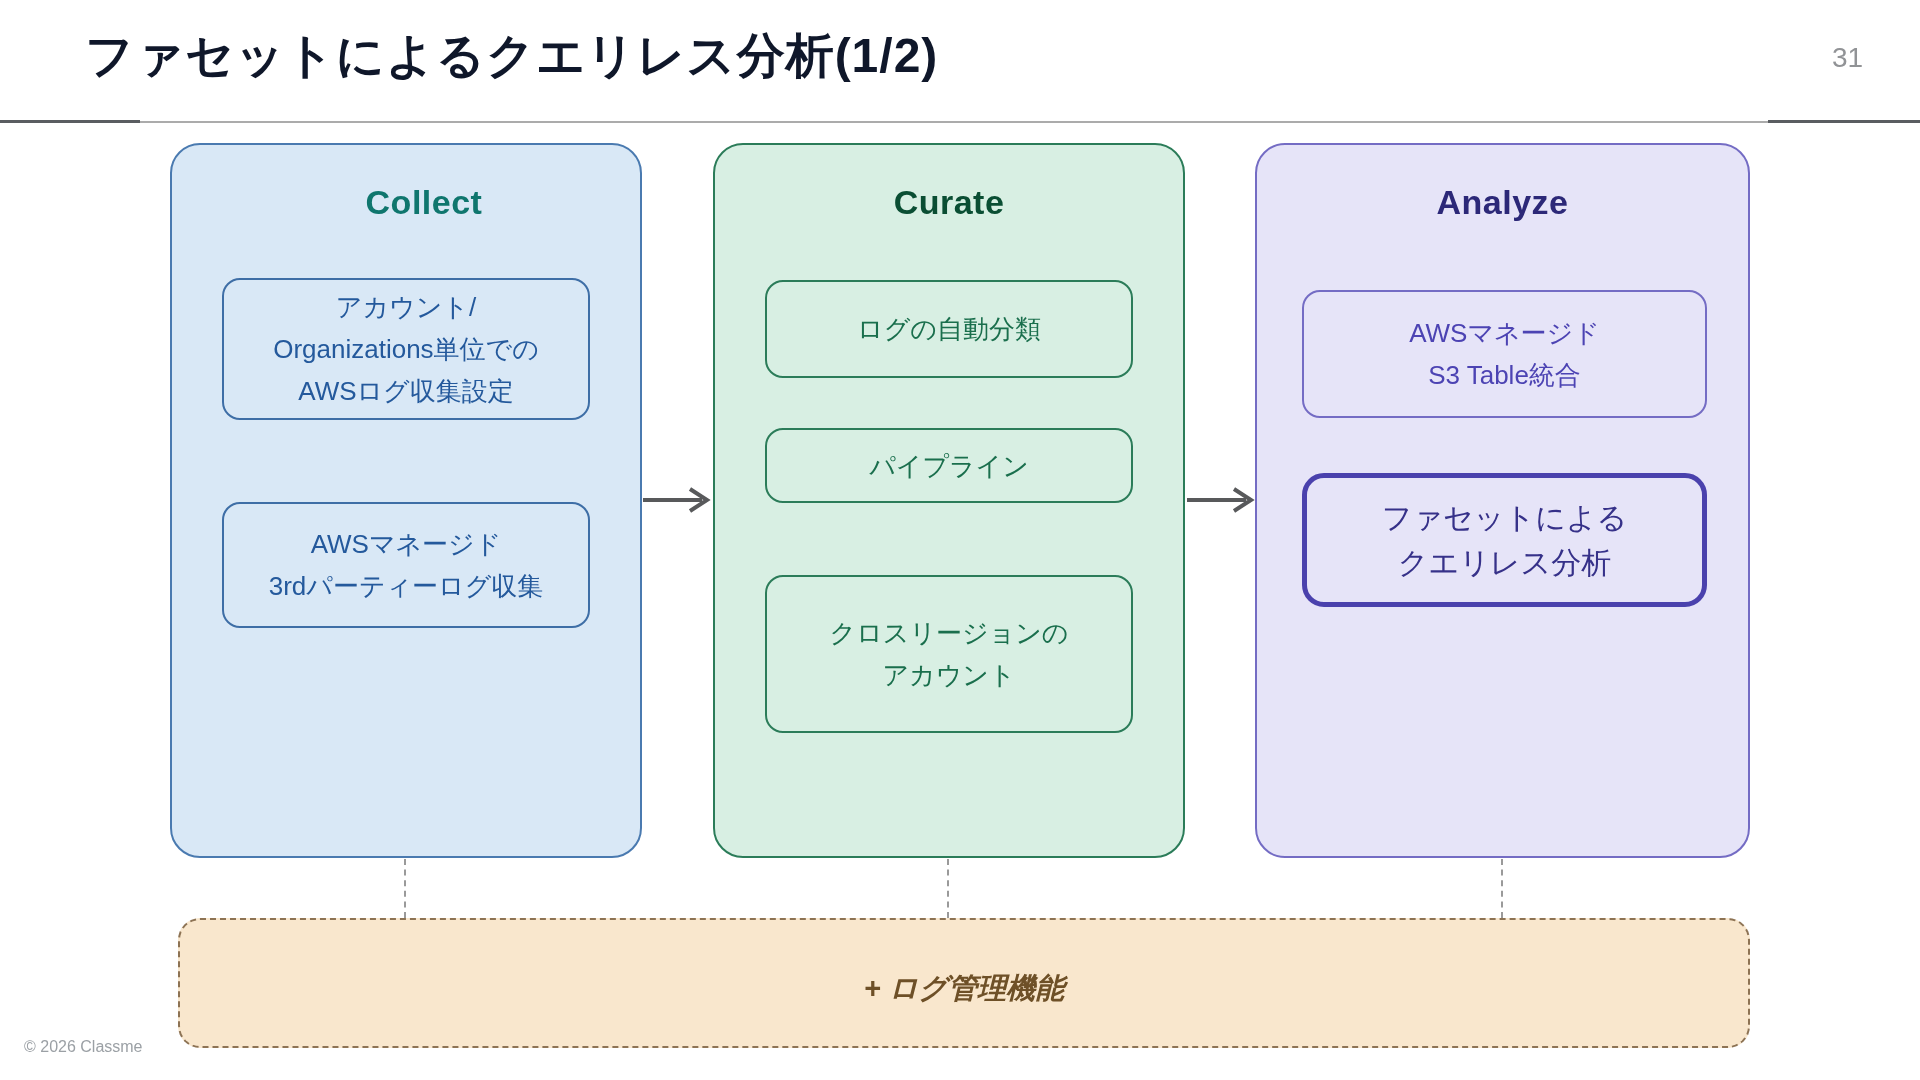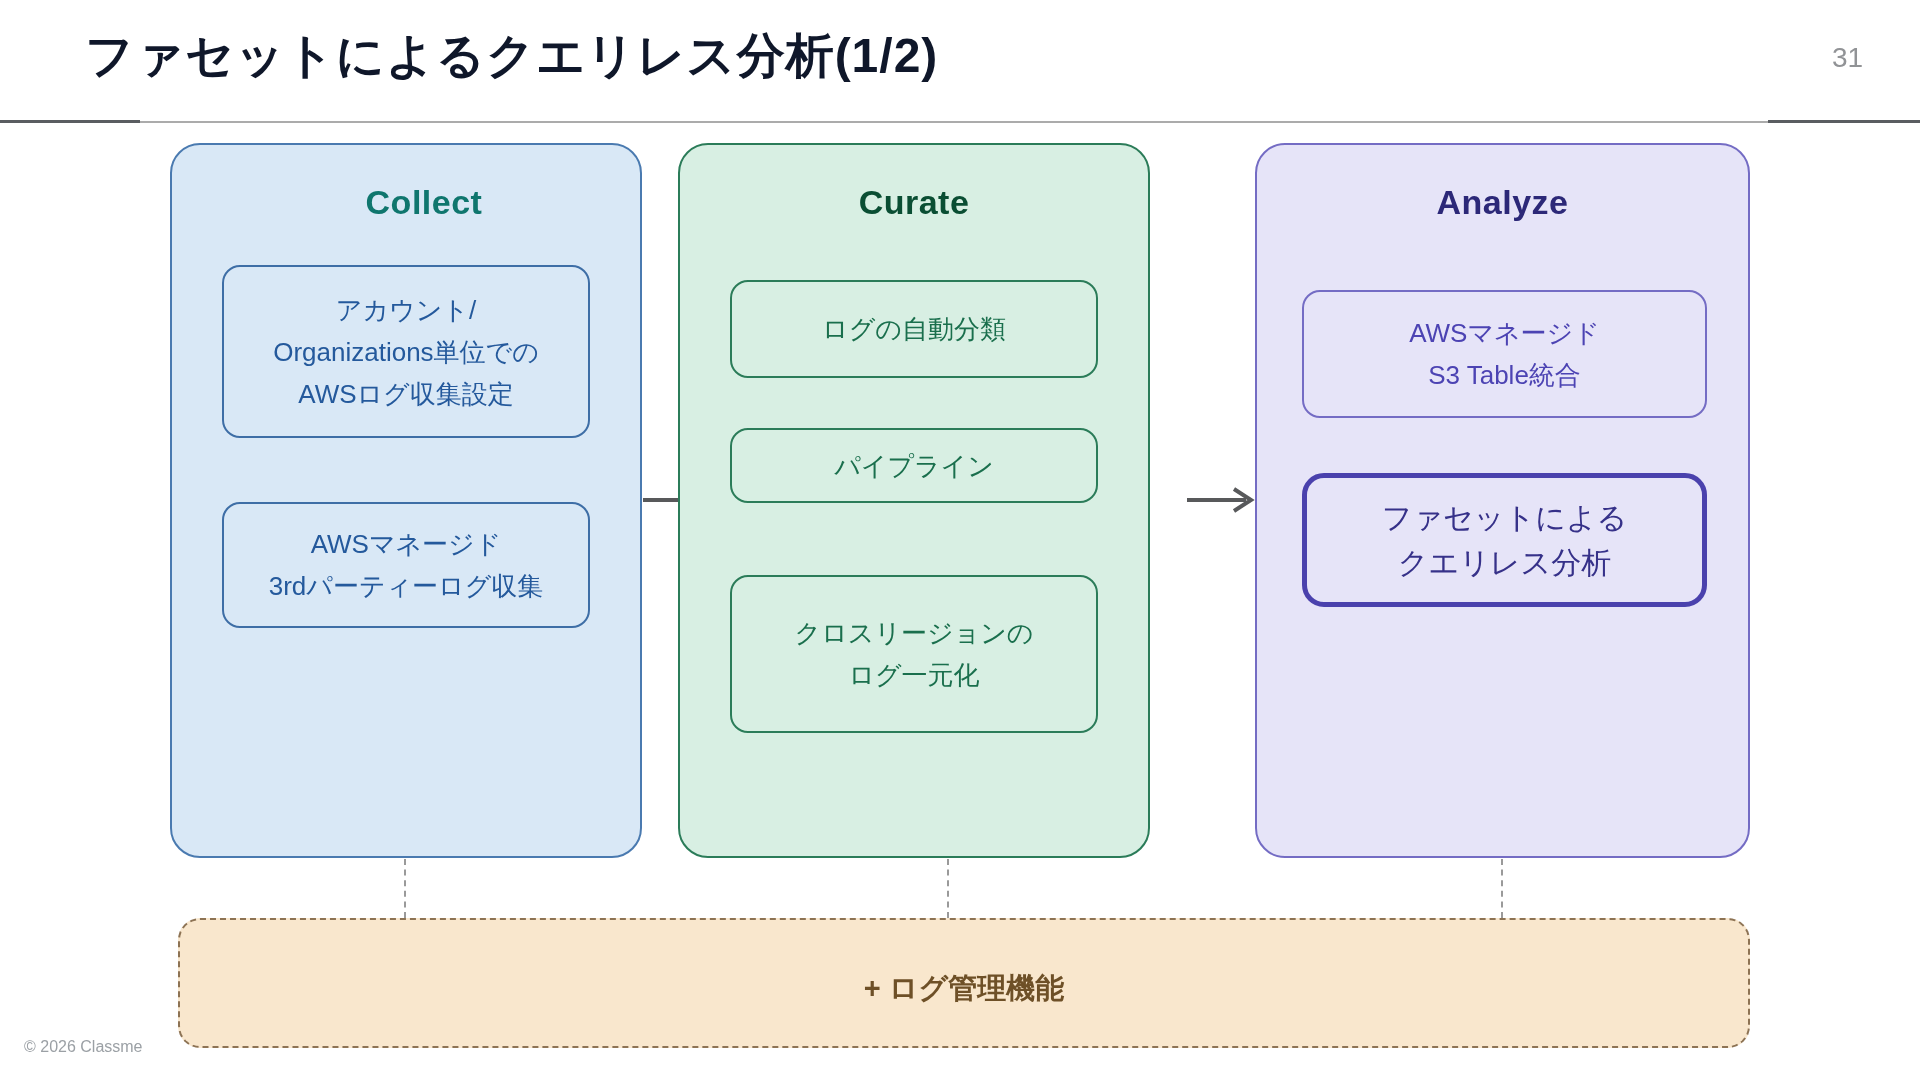--- a/index.html
+++ b/index.html
@@ -50,21 +50,21 @@
   .divider-dark.right { left: 1768px; width: 152px; }
 
   
   .col {
     position: absolute;
     top: 143px;
     height: 715px;
     border-radius: 30px;
   }
   .col-collect { left: 170px;  width: 472px; background: #d9e8f6; border: 2px solid #4a7ab0; }
-  .col-curate  { left: 678px;  width: 472px; background: #d8efe3; border: 2px solid #2b7c59; }
+  .col-curate  { left: 713px;  width: 472px; background: #d8efe3; border: 2px solid #2b7c59; }
   .col-analyze { left: 1255px; width: 495px; background: #e6e4f8; border: 2px solid #746cc4; }
 
   .col-header {
     position: absolute;
     top: 38px;
     left: 0;
     right: 0;
     text-align: center;
     font-size: 34px;
     font-weight: 700;
@@ -83,21 +83,21 @@
     text-align: center;
     border-radius: 18px;
     font-size: 26px;
     line-height: 42px;
     white-space: nowrap;
   }
   .col-collect .item { left: 50px; width: 368px; border: 2px solid #3e6ea6; color: #24599c; }
   .col-curate  .item { left: 50px; width: 368px; border: 2px solid #2b7c59; color: #1a6f4d; }
   .col-analyze .item { left: 45px; width: 405px; border: 2px solid #746cc4; color: #4c43b3; }
 
-  .item-c1 { top: 120px; height: 173px; }
+  .item-c1 { top: 133px; height: 142px; }
   .item-c2 { top: 357px; height: 126px; }
 
   .item-u1 { top: 135px; height:  98px; }
   .item-u2 { top: 283px; height:  75px; }
   .item-u3 { top: 430px; height: 158px; }
 
   .item-a1 { top: 145px; height: 128px; }
   .item-a2 {
     top: 328px; height: 134px;
     border: 5px solid #4a41ad !important;
@@ -133,21 +133,21 @@
     background: #f9e7cd;
     border: 2px dashed #8d7354;
     border-radius: 22px;
     display: flex;
     flex-direction: column;
     justify-content: center;
     align-items: center;
     color: #6e5027;
     padding-top: 10px;
   }
-  .footer-line1 { font-size: 29px; font-weight: 700; line-height: 42px; }
+  .footer-line1 { font-size: 29px; font-weight: 700; line-height: 42px; font-style: italic; }
   .footer-line2 { font-size: 26px; line-height: 36px; }
 
   .copyright {
     position: absolute;
     left: 24px;
     top: 1038px;
     font-size: 16px;
     color: #9ba0a5;
     white-space: nowrap;
   }
@@ -185,21 +185,21 @@
   <div class="col col-curate">
     <div class="col-header">Curate</div>
     <div class="item item-u1">
       <div>ログの自動分類</div>
     </div>
     <div class="item item-u2">
       <div>パイプライン</div>
     </div>
     <div class="item item-u3">
       <div>クロスリージョンの</div>
-      <div>ログ一元化</div>
+      <div>アカウント</div>
     </div>
   </div>
 
   <svg class="flow-arrow flow-arrow-2" width="70" height="30" viewBox="0 0 70 30">
     <line x1="1" y1="15" x2="60" y2="15" stroke="#58595b" stroke-width="4"></line>
     <polyline points="48,4 65,15 48,26" fill="none" stroke="#58595b" stroke-width="4"></polyline>
   </svg>
 
   <div class="col col-analyze">
     <div class="col-header">Analyze</div>

